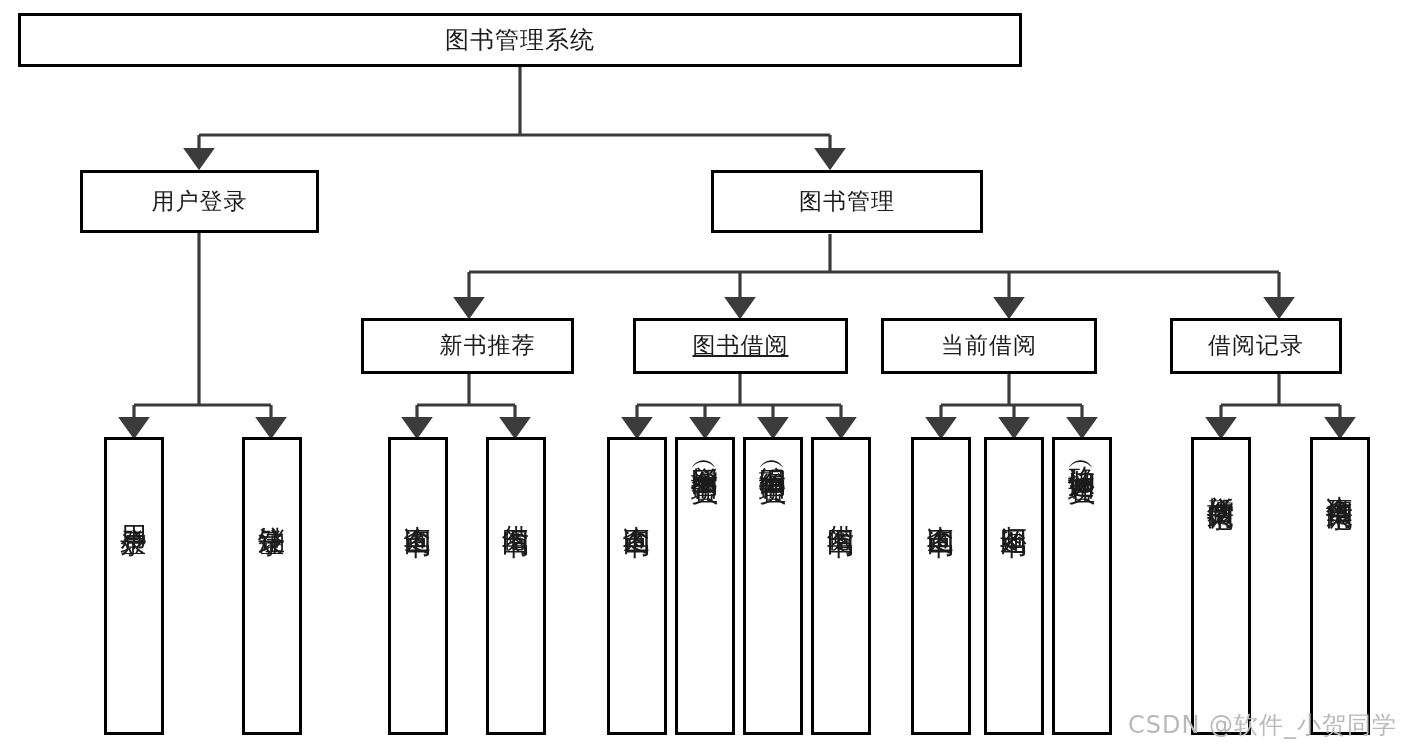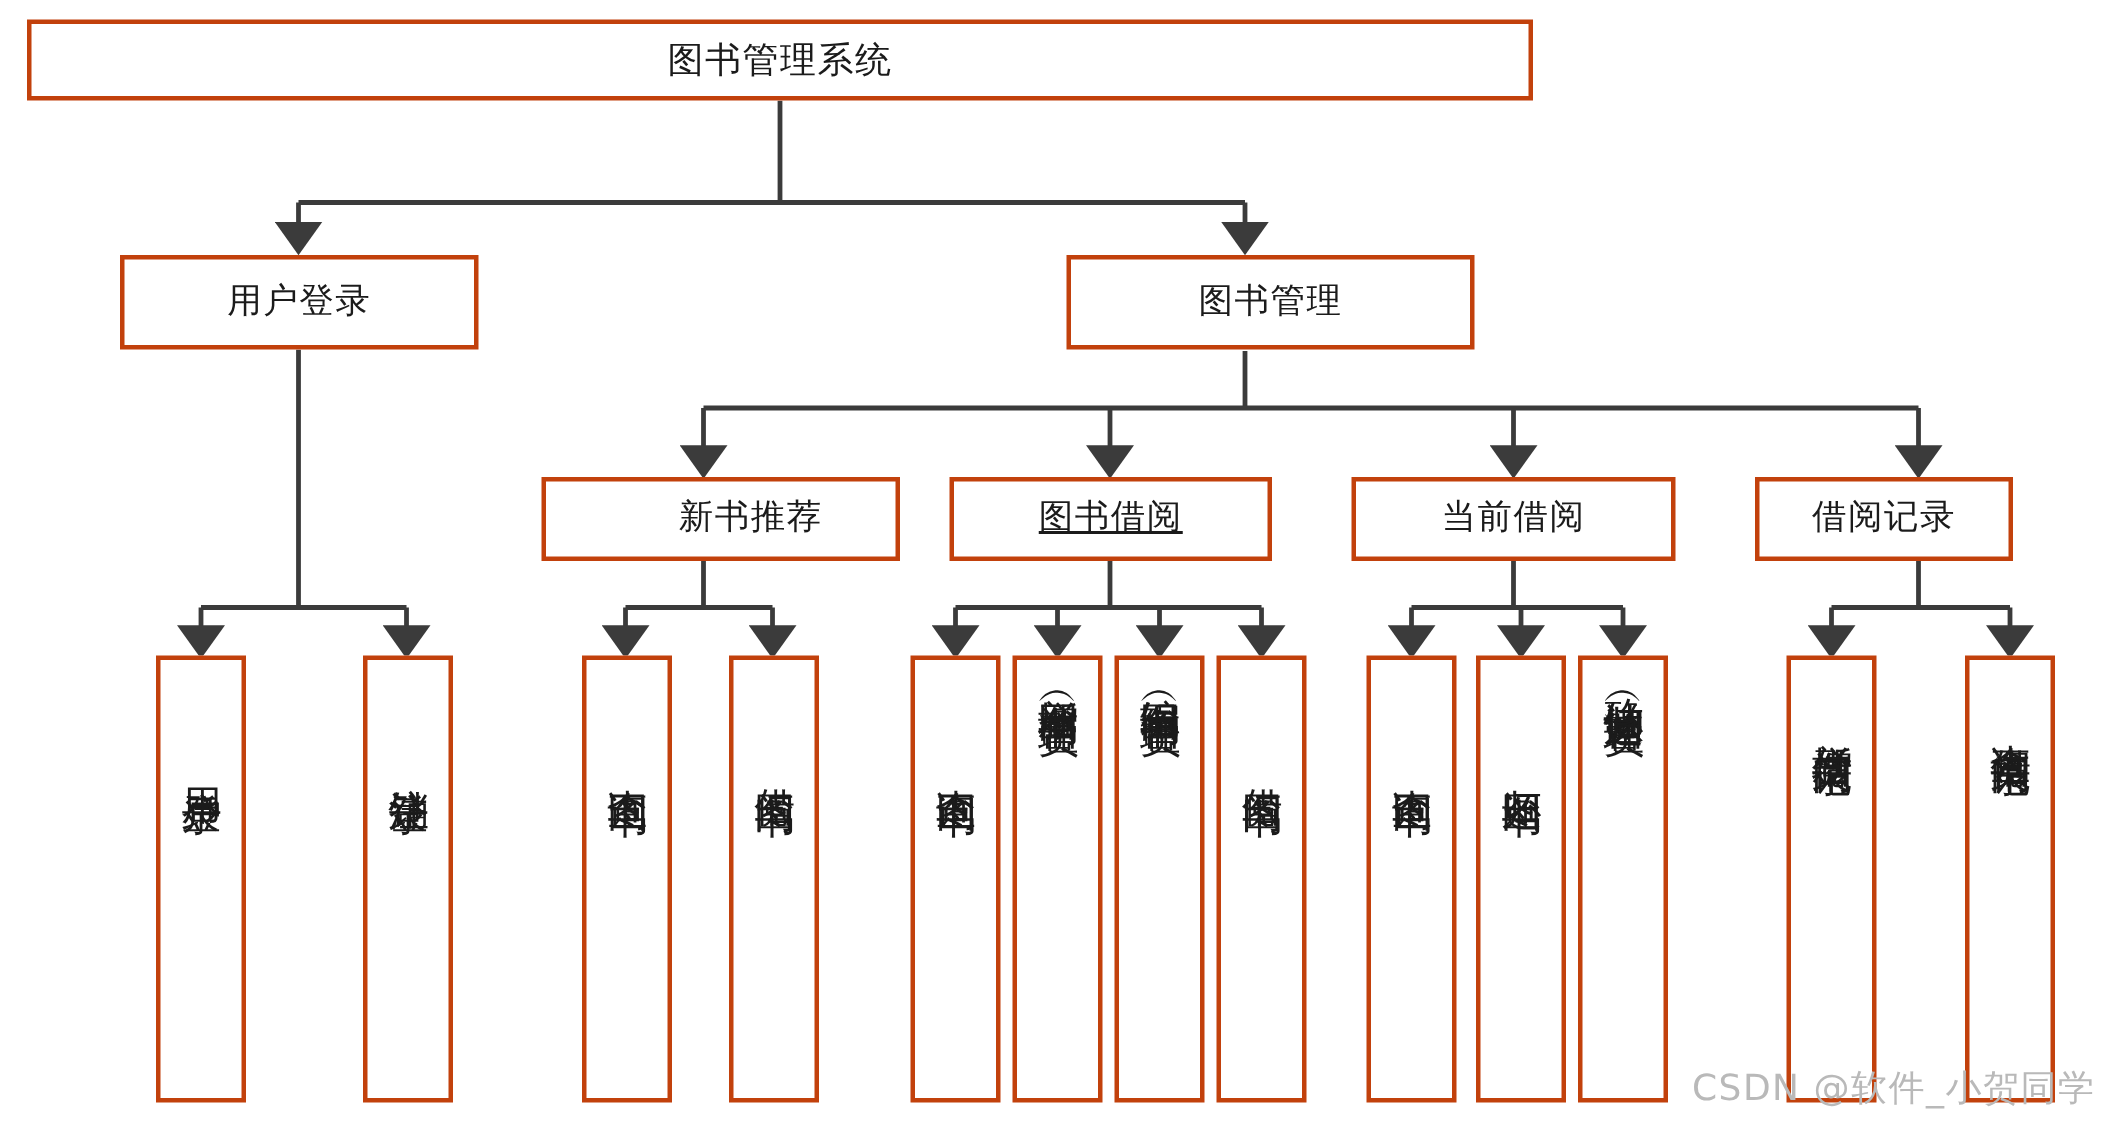--- a/index.html
+++ b/index.html
@@ -21,21 +21,21 @@
   #diagram-svg {
     position: absolute;
     left: 0;
     top: 0;
     width: 1405px;
     height: 747px;
   }
   .node {
     position: absolute;
     box-sizing: border-box;
-    border: 3px solid #c2410c;
+    border: 3px solid #000000;
     background: #ffffff;
     display: flex;
     align-items: center;
     justify-content: center;
     color: #1b1b1b;
   }
   .node-label-h {
     font-size: 23px;
     line-height: 1.2;
     letter-spacing: 1px;
@@ -129,29 +129,29 @@
   </div>
 
   <div class="node" style="left:80px; top:170px; width:239px; height:63px;">
     <span class="node-label-h">用户登录</span>
   </div>
 
   <div class="node" style="left:711px; top:170px; width:272px; height:63px;">
     <span class="node-label-h">图书管理</span>
   </div>
 
-  <div class="node" style="left:361px; top:318px; width:239px; height:56px;padding-left:40px;">
+  <div class="node" style="left:361px; top:318px; width:213px; height:56px;padding-left:40px;">
     <span class="node-label-h">新书推荐</span>
   </div>
 
   <div class="node" style="left:633px; top:318px; width:215px; height:56px;text-decoration:underline;">
     <span class="node-label-h">图书借阅</span>
   </div>
 
-  <div class="node" style="left:901px; top:318px; width:216px; height:56px;">
+  <div class="node" style="left:881px; top:318px; width:216px; height:56px;">
     <span class="node-label-h">当前借阅</span>
   </div>
 
   <div class="node" style="left:1170px; top:318px; width:172px; height:56px;">
     <span class="node-label-h">借阅记录</span>
   </div>
 
   <div class="node node-leaf" style="left:104px; top:437px; width:60px; height:298px; padding-top:64px;">
     <span class="node-label-v">用户登录</span>
   </div>

